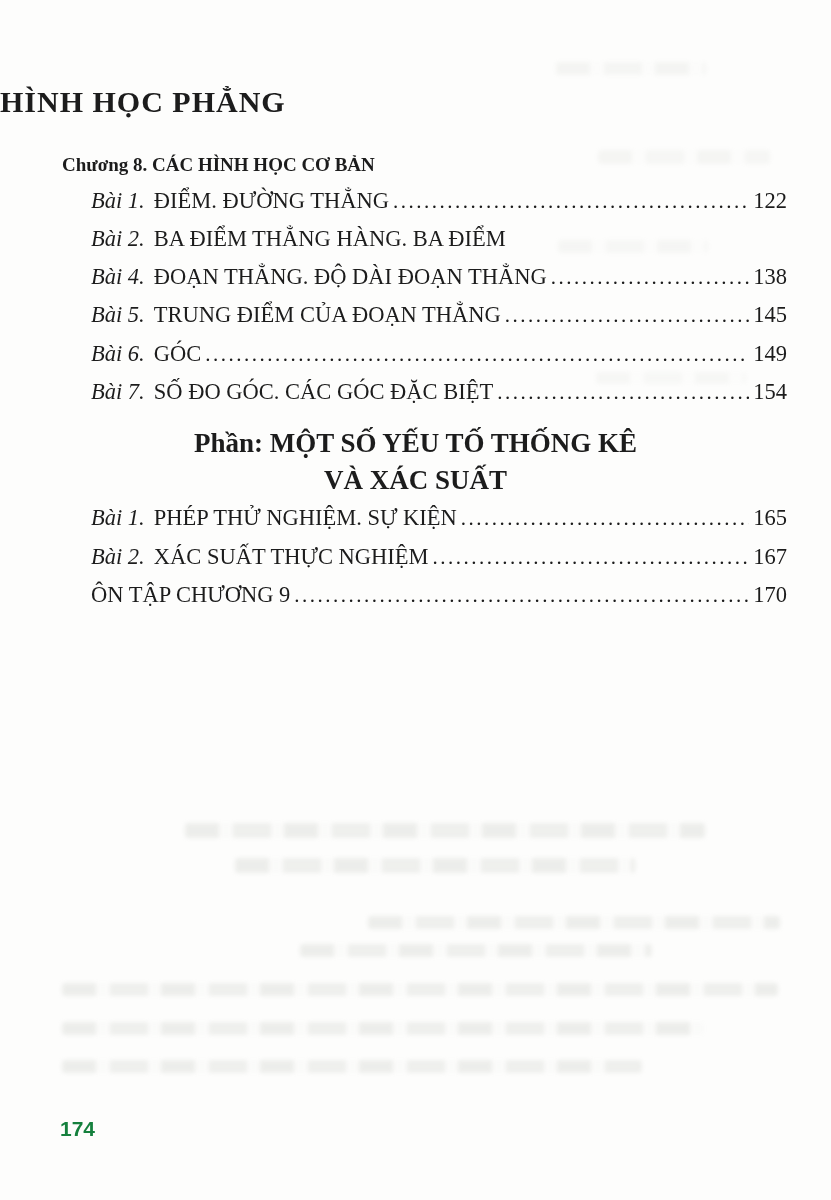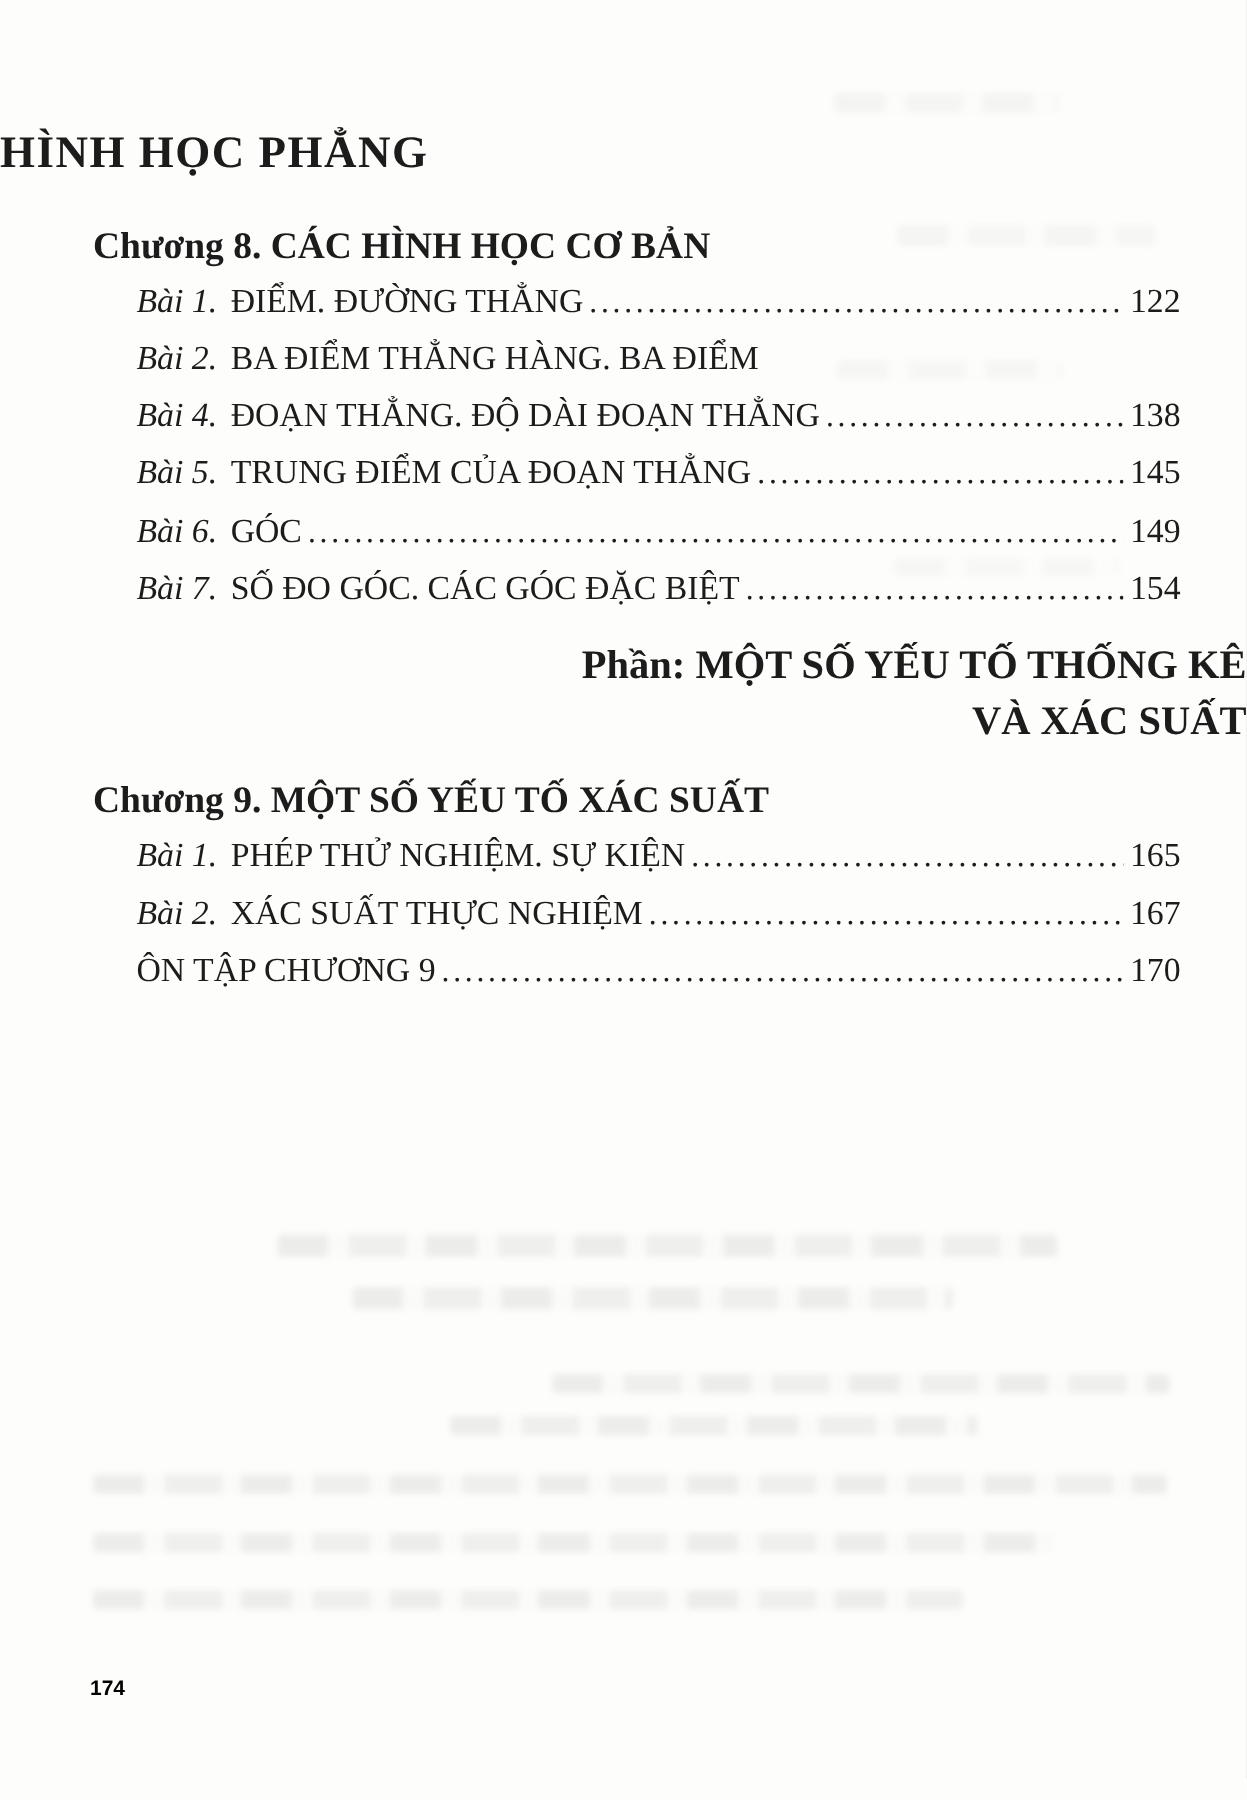--- a/index.html
+++ b/index.html
@@ -17,21 +17,21 @@
     padding-top:82px;
     text-align:left;
     font-size:30px;
     font-weight:bold;
     line-height:40px;
     letter-spacing:1px;
   }
   
   .chapter-heading{
     margin:26px 44px 0 62px;
-    font-size:25px;
+    font-size:19px;
     font-weight:bold;
     line-height:34px;
   }
   .chapter-heading.ch9{margin-top:18px;}
   
   .toc-list{margin:0 44px 0 91px;}
   .entry{
     display:flex;
     align-items:baseline;
     line-height:37.4px;
@@ -48,33 +48,33 @@
     font-size:21px;
   }
   .entry .leader::after{
     content:"........................................................................................................................";
   }
   .entry .pg{flex:0 0 auto;padding-left:4px;}
   .entry.cont .t{margin-left:44px;}
   
   .part-heading{
     margin-top:14px;
-    text-align:right;
+    text-align:center;
     font-size:27px;
     font-weight:bold;
     line-height:37px;
   }
   
   .page-num{
     position:absolute;
     left:60px;top:1117px;
     font-family:"Liberation Sans","DejaVu Sans",sans-serif;
     font-weight:bold;
-    font-size:14px;
-    color:#000000;
+    font-size:21px;
+    color:#15803d;
   }
   
   .ghost{
     position:absolute;
     filter:blur(2px);
     border-radius:3px;
     background:repeating-linear-gradient(90deg,
       rgba(168,172,162,0.34) 0px, rgba(168,172,162,0.34) 34px,
       rgba(168,172,162,0.05) 34px, rgba(168,172,162,0.05) 48px,
       rgba(168,172,162,0.30) 48px, rgba(168,172,162,0.30) 86px,
@@ -145,21 +145,20 @@
       <span class="pg">154</span>
     </div>
 
   </div>
 
   <div class="part-heading">
     <div>Phần: MỘT SỐ YẾU TỐ THỐNG KÊ</div>
     <div>VÀ XÁC SUẤT</div>
   </div>
 
-  <div class="chapter-heading ch9">Chương 9. MỘT SỐ YẾU TỐ XÁC SUẤT</div>
 
   <div class="toc-list">
 
     <div class="entry">
       <span class="no">Bài 1.</span>
       <span class="t">PHÉP THỬ NGHIỆM. SỰ KIỆN</span>
       <span class="leader"></span>
       <span class="pg">165</span>
     </div>
 

